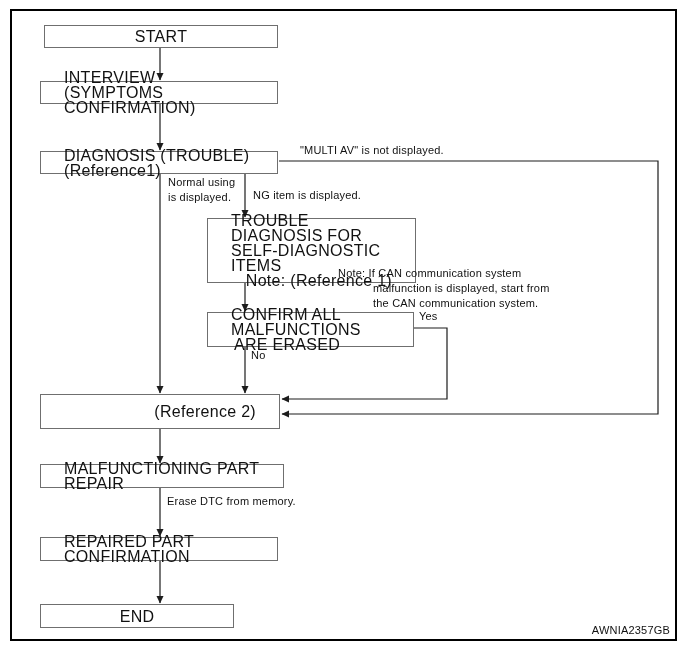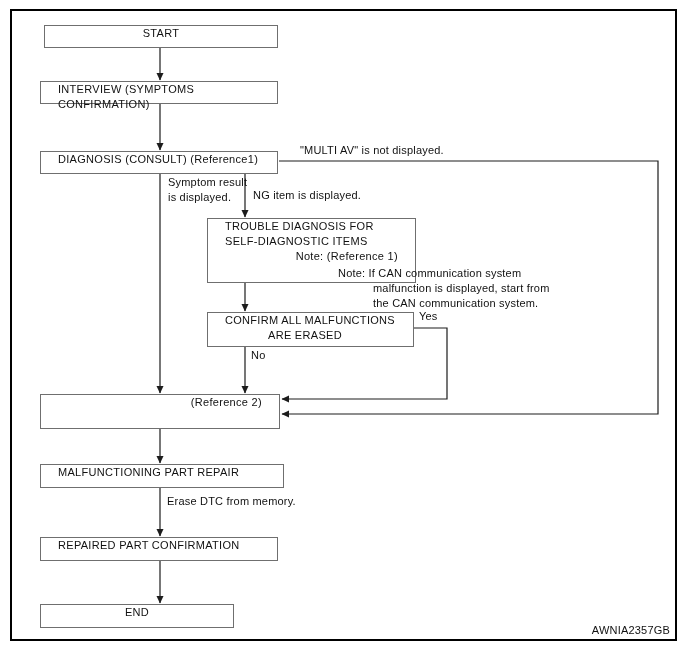--- a/index.html
+++ b/index.html
@@ -3,25 +3,25 @@
 <meta charset="utf-8">
 <style>
   html,body{margin:0;padding:0;background:#ffffff;}
   #stage{position:relative;width:686px;height:650px;background:var(--background,#fff);
          font-family:"Liberation Sans","DejaVu Sans",sans-serif;color:var(--text,#111);overflow:hidden;}
   .frame{position:absolute;left:10px;top:9px;width:663px;height:628px;border:2px solid var(--frame,#000);}
   svg.wires{position:absolute;left:0;top:0;}
   polyline{fill:none;stroke:var(--line,#1c1c1c);stroke-width:1.2px;}
   #arrowhead path{fill:var(--line,#1c1c1c);}
   .node{position:absolute;box-sizing:border-box;background:#fff;border:1.5px solid var(--box-border,#6f6f6f);
-        display:flex;flex-direction:column;padding:0 17px;
-        font-size:11px;line-height:15px;letter-spacing:0.3px;}
+        display:flex;flex-direction:column;justify-content:center;padding:0 23px;
+        font-size:16px;line-height:15px;letter-spacing:0.3px;}
   .node.center{text-align:center;}
   .node .right{text-align:right;}
-  .node .sp{padding-left:3px;margin-left:40px;}
+  .node .sp{padding-left:3px;}
   .lbl{position:absolute;font-size:11px;line-height:15px;letter-spacing:0.2px;white-space:pre-line;}
   .hang{padding-left:35px;text-indent:-35px;width:250px;margin-left:20px;}
   .watermark{position:absolute;top:624px;right:16px;font-size:11px;letter-spacing:0.2px;color:var(--text,#111);}
 </style>
 </head>
 <body>
 
 <div id="stage">
 
   <div class="frame"></div>
@@ -47,21 +47,21 @@
 
   <div class="node center" style="left:44px;top:25px;width:234px;height:23px">
     <span>START</span>
   </div>
 
   <div class="node" style="left:40px;top:81px;width:238px;height:23px">
     <span>INTERVIEW (SYMPTOMS CONFIRMATION)</span>
   </div>
 
   <div class="node" style="left:40px;top:151px;width:238px;height:23px">
-    <span>DIAGNOSIS (CONSULT) (Reference1)</span>
+    <span>DIAGNOSIS (TROUBLE) (Reference1)</span>
   </div>
 
   <div class="node" style="left:207px;top:218px;width:209px;height:65px">
     <span>TROUBLE DIAGNOSIS FOR</span>
     <span>SELF-DIAGNOSTIC ITEMS</span>
     <span class="right">Note: (Reference 1)</span>
   </div>
 
   <div class="node" style="left:207px;top:312px;width:207px;height:35px">
     <span>CONFIRM ALL MALFUNCTIONS</span>
@@ -78,21 +78,21 @@
 
   <div class="node" style="left:40px;top:537px;width:238px;height:24px">
     <span>REPAIRED PART CONFIRMATION</span>
   </div>
 
   <div class="node center" style="left:40px;top:604px;width:194px;height:24px">
     <span>END</span>
   </div>
 
   <div class="lbl" style="left:300px;top:143px">"MULTI AV" is not displayed.</div>
-  <div class="lbl" style="left:168px;top:175px">Symptom result
+  <div class="lbl" style="left:168px;top:175px">Normal using
 is displayed.</div>
   <div class="lbl" style="left:253px;top:188px">NG item is displayed.</div>
   <div class="lbl hang" style="left:318px;top:266px">Note: If CAN communication system
 malfunction is displayed, start from
 the CAN communication system.</div>
   <div class="lbl" style="left:419px;top:309px">Yes</div>
   <div class="lbl" style="left:251px;top:348px">No</div>
   <div class="lbl" style="left:167px;top:494px">Erase DTC from memory.</div>
 
   <div class="watermark">AWNIA2357GB</div>

